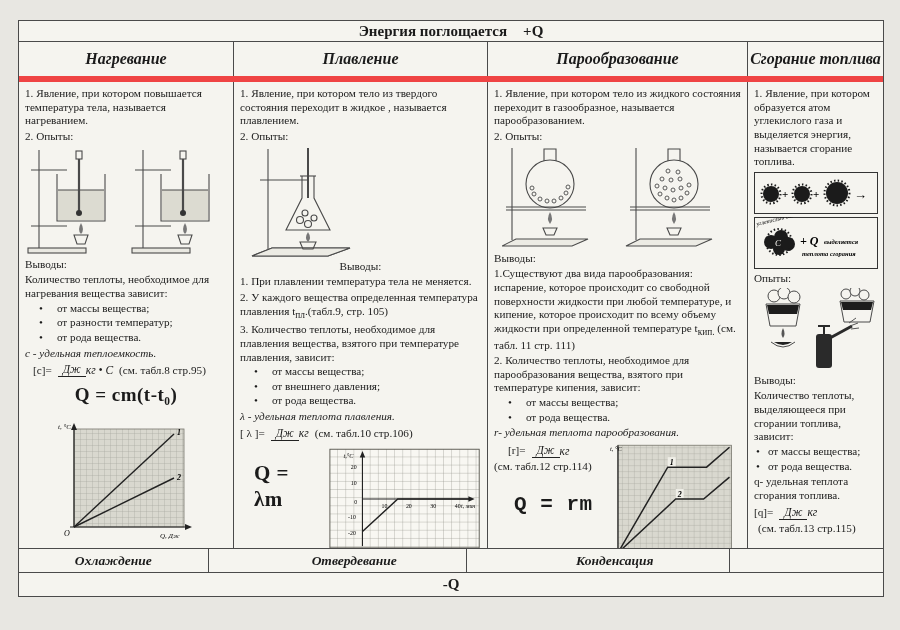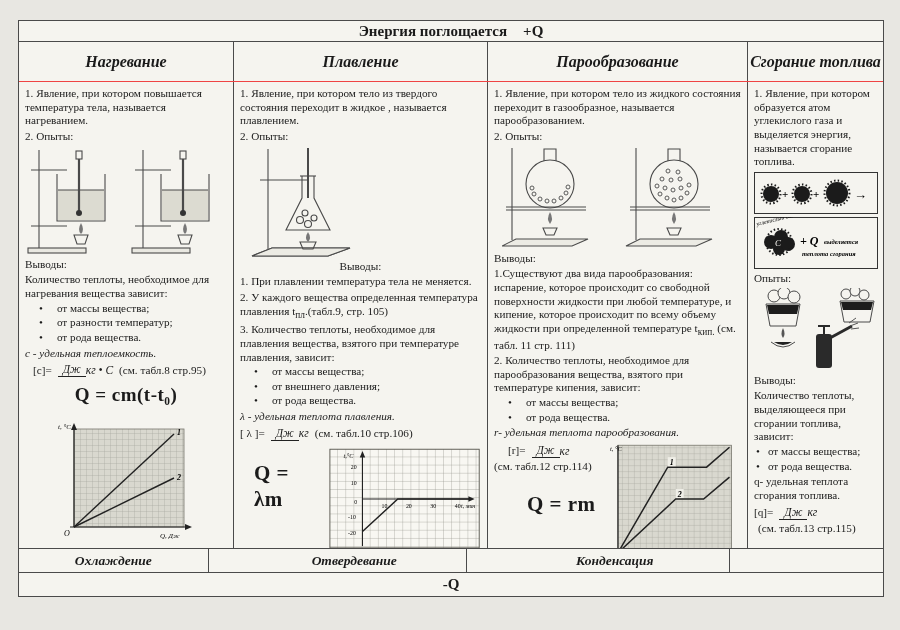--- a/index.html
+++ b/index.html
@@ -1,20 +1,20 @@
 <!DOCTYPE html>
 <html style="--paper: #e8e7e2; --cell: #f5f4ef; --ink: #1b1b1b; --border: #4a4a4a;"><head>
 <meta charset="utf-8">
 <style>
   html,body{margin:0;padding:0;}
   body{width:900px;height:630px;background:#e8e7e2;font-family:"Liberation Serif","DejaVu Serif",serif;color:#1b1b1b;position:relative;overflow:hidden;}
   .table{position:absolute;left:18px;top:20px;width:866px;border:1px solid #4a4a4a;background:#f5f4ef;box-sizing:border-box;}
   .row{display:flex;box-sizing:border-box;}
   .hdr-top{height:20px;border-bottom:1px solid #4a4a4a;display:flex;align-items:center;justify-content:center;gap:16px;font-weight:bold;font-size:15px;}
-  .col-hdrs{height:40px;border-bottom:1px solid #ef4444;}
+  .col-hdrs{height:40px;border-bottom:6px solid #ef4444;}
   .col-hdr{display:flex;align-items:center;justify-content:center;text-align:center;font-weight:bold;font-style:italic;font-size:16px;box-sizing:border-box;line-height:1.1;}
   .c1{width:215px;} .c2{width:254px;} .c3{width:260px;} .c4{width:135px;}
   .bdr{border-right:1px solid #4a4a4a;}
   .content{height:467px;border-bottom:1px solid #4a4a4a;}
   .cell{box-sizing:border-box;padding:3px 6px 0 6px;font-size:11.2px;line-height:1.22;overflow:hidden;position:relative;}
   .cell p{margin:2px 0 1px 0;}
   .bullets{margin:1px 0 1px 14px;}
   .bullet{display:flex;gap:14px;margin:1px 0;}
   .dot::before{content:"•";}
   .italic{font-style:italic;}
@@ -281,21 +281,21 @@
       <div class="side">
         <div style="width:112px;">
           <div class="unit-line" style="margin-left:14px;">
             <span>[r]=</span>
             <span class="frac">
               <span class="num">Дж</span>
               <span>кг</span>
             </span>
           </div>
           <p>(см. табл.12 стр.114)</p>
-          <div class="formula-left" style="margin-left:33px;">Q = rm</div>
+          <div class="formula-left" style="margin-left:20px;font-family:Liberation Mono, monospace;">Q = rm</div>
         </div>
         <svg class="gbox" width="132" height="124" viewBox="0 0 132 124" style="margin-left:4px;">
           <rect x="8" y="4" width="114" height="108" fill="#d9d8cf"></rect>
           <rect x="8" y="4" width="114" height="108" fill="url(#g6)"></rect>
           <rect x="8" y="4" width="114" height="108" fill="none" stroke="#77766d" stroke-width="0.8"></rect>
           <line x1="8" y1="112" x2="8" y2="4" stroke="#222" stroke-width="1.2"></line>
           <line x1="5" y1="112" x2="127" y2="112" stroke="#222" stroke-width="1.2"></line>
           <polygon points="130,112 123,109 123,115" fill="#222"></polygon>
           <polyline points="8,112 58,26 97,26 120,6" fill="none" stroke="#222" stroke-width="1.5"></polyline>
           <polyline points="8,112 66,58 94,58 120,36" fill="none" stroke="#222" stroke-width="1.5"></polyline>

